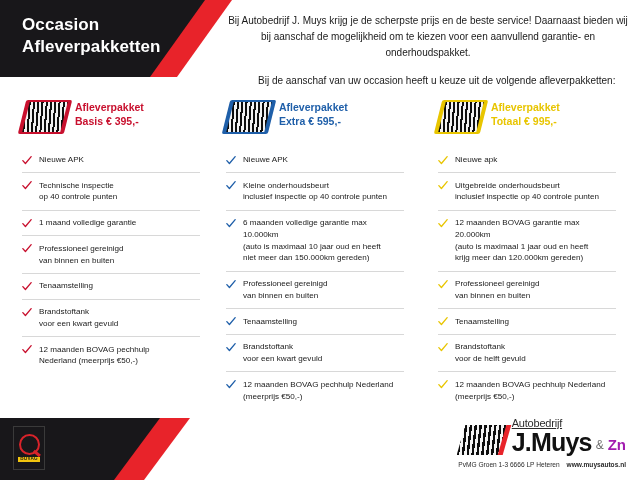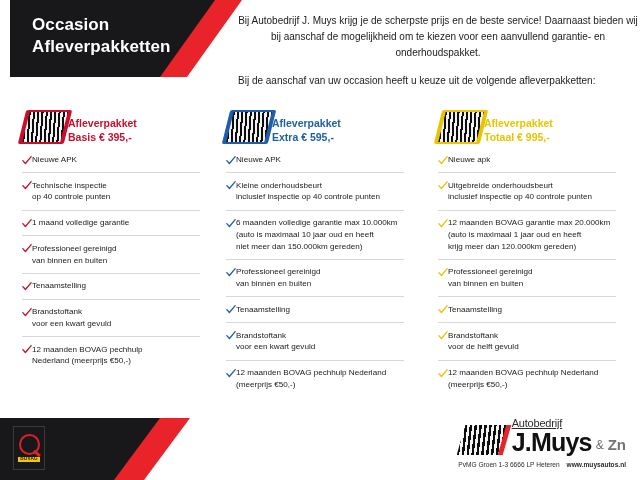--- a/index.html
+++ b/index.html
@@ -5,21 +5,21 @@
   html,body{margin:0;padding:0;}
   body{
     width:640px;height:480px;
     background:#ffffff;
     font-family:"Liberation Sans",sans-serif;
     overflow:hidden;
     position:relative;
     color:#1a1a1a;
   }
   
-  .header{position:absolute;left:10px;top:0;width:572px;height:80px;}
+  .header{position:absolute;left:0;top:0;width:572px;height:80px;}
   .header-black{
     position:absolute;left:0;top:0;width:215px;height:77px;
     background:#18171a;
     clip-path:polygon(0 0,215px 0,160px 77px,0 77px);
   }
   .header-red{
     position:absolute;left:0;top:0;width:232px;height:77px;
     background:#e8232a;
     clip-path:polygon(205px 0,232px 0,177px 77px,150px 77px);
   }
@@ -27,36 +27,36 @@
     position:absolute;left:22px;top:14px;
     color:#ffffff;font-size:17px;font-weight:bold;line-height:1.32;
     letter-spacing:.1px;
   }
   .intro{
     position:absolute;left:228px;top:13px;width:400px;
     font-size:10px;line-height:1.62;color:#1a1a1a;
   }
   .intro p{margin:0;}
   .intro .p1{text-align:center;}
-  .intro .p2{margin-top:11px;}
+  .intro .p2{margin-top:11px;margin-left:30px;}
   
   .columns{position:absolute;left:0;top:100px;width:640px;display:flex;}
   .col{width:202px;padding:0 12px;box-sizing:border-box;}
   .col.c1{margin-left:10px;}
   .col.c2{margin-left:2px;}
   .col.c3{margin-left:10px;}
-  .pkg-head{display:flex;align-items:flex-end;height:44px;}
+  .pkg-head{display:flex;align-items:flex-start;gap:7px;height:44px;}
   .flag-wrap{position:relative;width:46px;height:34px;flex:0 0 46px;}
   .flag-bg{position:absolute;left:0;top:0;width:46px;height:34px;transform:skewX(-14deg);border-radius:2px;}
   .flag-stripes{position:absolute;left:4px;top:2px;width:38px;height:30px;transform:skewX(-14deg);
     background:repeating-linear-gradient(80deg,#0d0d0d 0 2px,#f2f2f2 2px 4.2px);}
   .pkg-title{font-size:10.5px;font-weight:bold;line-height:1.35;}
   .feat-list{list-style:none;margin:8px 0 0 0;padding:0;}
   .feat{
-    display:flex;align-items:flex-start;
+    display:flex;gap:7px;align-items:flex-start;
     border-top:1px solid #d8d8d8;
     padding:6.5px 0 6.5px 0;
     font-size:8.1px;line-height:1.45;
   }
   .feat:first-child{border-top:none;padding-top:2px;}
   .check{flex:0 0 10px;width:10px;height:11px;margin-top:.5px;}
   .feat-text{flex:1;}
   .feat-text .l{display:block;}
   
   .footer-black{
@@ -82,21 +82,21 @@
     font-weight:bold;letter-spacing:.2px;padding:.5px 2px;line-height:1;}
   .brand{position:absolute;right:14px;top:418px;width:235px;text-align:right;}
   .brand-row{display:flex;align-items:flex-end;justify-content:flex-end;gap:4px;}
   .brand-flag{width:46px;height:30px;position:relative;margin-right:1px;}
   .brand-flag-stripes{position:absolute;left:0;top:0;width:42px;height:30px;transform:skewX(-16deg);
     background:repeating-linear-gradient(80deg,#0d0d0d 0 2.4px,#f4f4f4 2.4px 4.8px);}
   .brand-slash{position:absolute;right:0;top:0;width:5px;height:30px;transform:skewX(-16deg);background:#e8232a;}
   .brand-text{text-align:left;line-height:1;}
   .brand-sub{font-size:11px;color:#2b2b2b;letter-spacing:-.2px;display:block;margin-bottom:1px;text-decoration:underline;}
   .brand-main{font-size:25px;font-weight:bold;color:#111;letter-spacing:-.8px;display:block;}
-  .brand-zn{font-size:15px;color:#737373;font-weight:bold;padding-bottom:2px;}
+  .brand-zn{font-size:15px;color:#a21caf;font-weight:bold;padding-bottom:2px;}
   .brand-amp{font-size:12px;color:#6a6a6a;padding-bottom:3px;font-weight:normal;}
   .address{margin-top:6px;font-size:6.6px;color:#2b2b2b;text-align:right;}
   .address .url{font-weight:bold;margin-left:5px;}
 </style>
 </head>
 <body>
 
 <div class="header">
   <div class="header-black"></div>
   <div class="header-red"></div>

